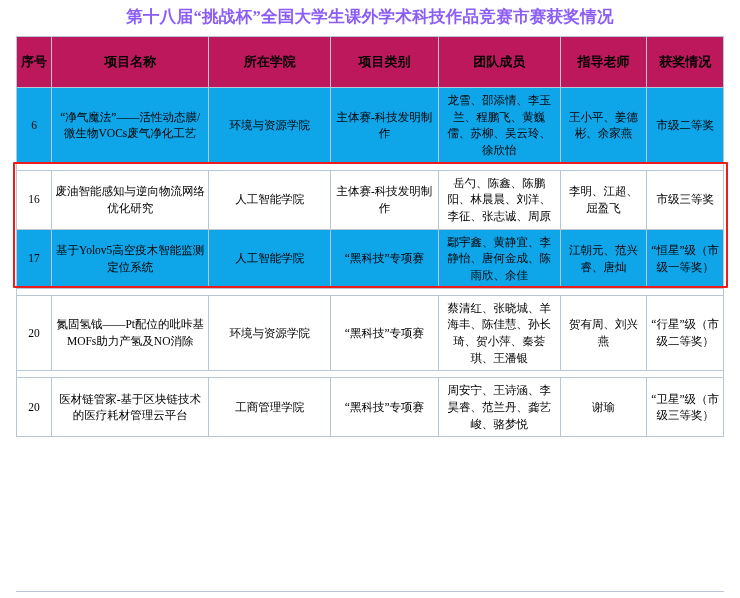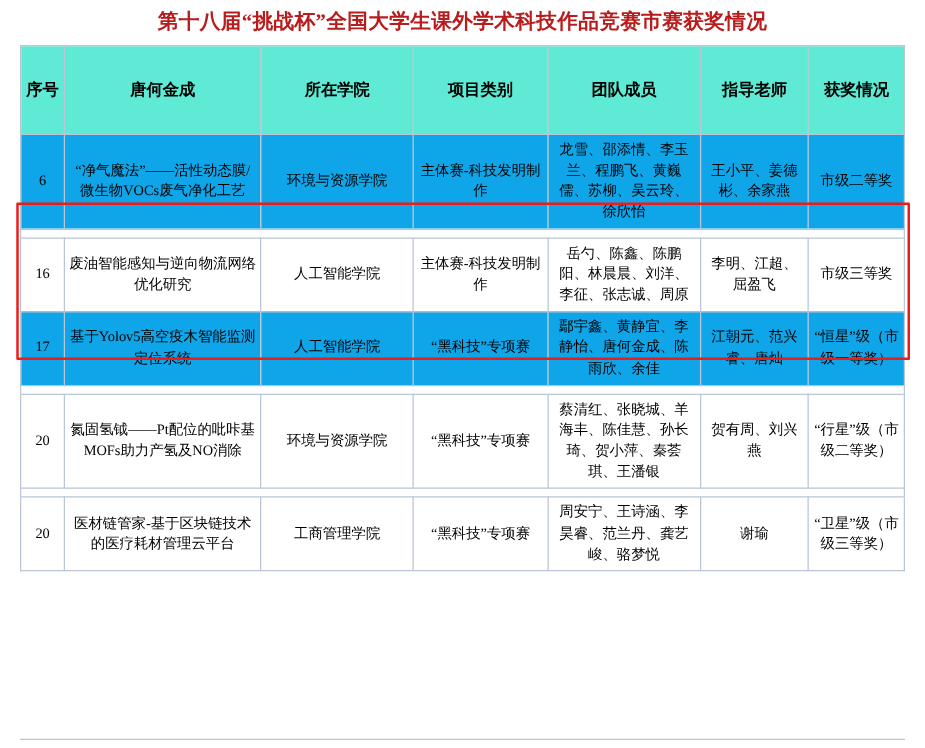--- a/index.html
+++ b/index.html
@@ -20,46 +20,46 @@
     width: 740px;
     height: 598px;
     box-sizing: border-box;
   }
   .doc-title {
     text-align: center;
     font-size: 16.5px;
     font-weight: bold;
     letter-spacing: 0.3px;
     padding: 6px 0 8px 0;
-    color: #b91c1c;
+    color: #8b5cf6;
     font-family: "Liberation Serif", serif;
   }
   table.award-table {
     border-collapse: collapse;
     width: 708px;
     margin: 0 auto;
     table-layout: fixed;
   }
   table.award-table th,
   table.award-table td {
     border: 1px solid #b9c6d6;
     vertical-align: middle;
     text-align: center;
     font-size: 11.5px;
     line-height: 1.45;
     padding: 4px 3px;
     font-family: "Liberation Serif", serif;
     word-break: break-all;
   }
   table.award-table thead th {
-    background: #5eead4;
+    background: #be185d;
     font-weight: bold;
     font-size: 13px;
     height: 40px;
-    padding: 15px 2px;
+    padding: 5px 2px;
   }
   .col-no     { width: 34px; }
   .col-name   { width: 152px; }
   .col-college{ width: 118px; }
   .col-type   { width: 104px; }
   .col-members{ width: 118px; }
   .col-teacher{ width: 84px; }
   .col-award  { width: 74px; }
 
   td.cell-no {
@@ -119,21 +119,21 @@
       <col class="col-name">
       <col class="col-college">
       <col class="col-type">
       <col class="col-members">
       <col class="col-teacher">
       <col class="col-award">
     </colgroup>
     <thead>
       <tr>
         <th>序号</th>
-        <th>唐何金成</th>
+        <th>项目名称</th>
         <th>所在学院</th>
         <th>项目类别</th>
         <th>团队成员</th>
         <th>指导老师</th>
         <th>获奖情况</th>
       </tr>
     </thead>
     <tbody>
 
       <tr class="row-shaded">

